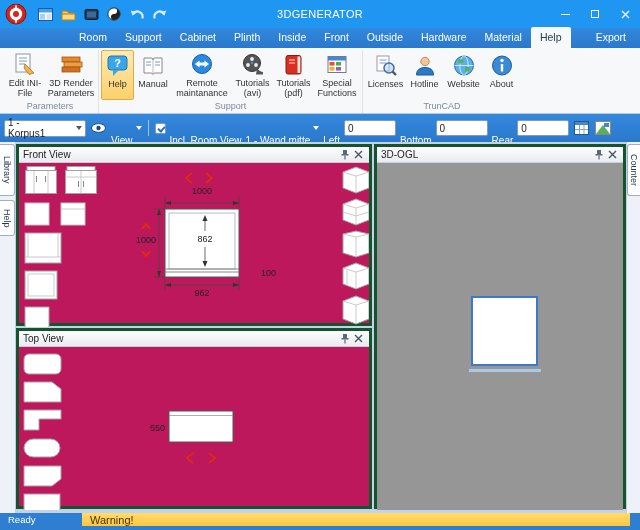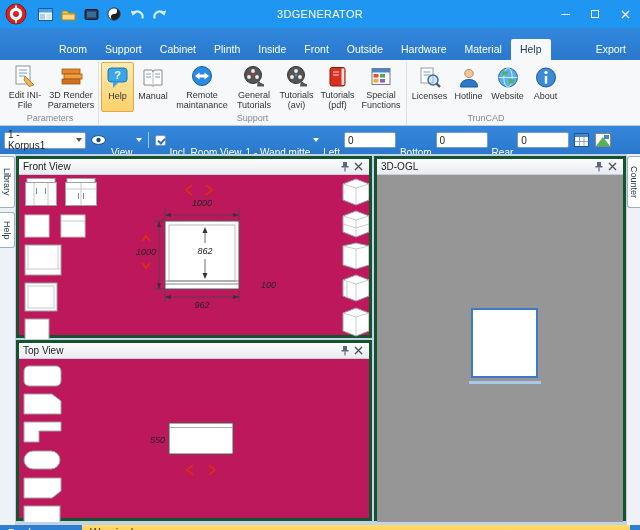--- a/index.html
+++ b/index.html
@@ -12,21 +12,21 @@
   .logo{width:22px;height:22px;margin-left:5px;flex:0 0 auto;}
   .qat{display:flex;align-items:center;gap:7px;margin-left:10px;}
   .qicon{width:16px;height:16px;display:flex;align-items:center;justify-content:center;}
   .wtitle{position:absolute;left:50%;transform:translateX(-50%);color:#fff;font-size:11px;letter-spacing:.3px;}
   .win-controls{margin-left:auto;display:flex;height:100%;}
   .win-btn{width:30px;height:100%;display:flex;align-items:center;justify-content:center;}
   .glyph-min{width:9px;height:1px;background:#fff;}
   .glyph-max{width:8px;height:8px;border:1px solid #fff;}
 
   
-  .tabrow{height:32px;background:linear-gradient(#3188dd,#2a78cc);display:flex;align-items:flex-end;padding-left:50px;position:relative;}
+  .tabrow{height:20px;background:linear-gradient(#3188dd,#2a78cc);display:flex;align-items:flex-end;padding-left:70px;position:relative;}
   .tab{color:#fff;font-size:10.5px;padding:4px 9px 5px;white-space:nowrap;}
   .tab.active{background:#f7f8fa;color:#23405c;border-radius:2px 2px 0 0;}
   .export-btn{position:absolute;right:4px;bottom:0;color:#fff;font-size:10.5px;padding:4px 10px 5px;}
 
   
   .ribbon{height:66px;background:#f7f8fa;border-bottom:1px solid #bccadb;display:flex;align-items:stretch;padding:2px 2px 0 2px;}
   .rgroup{display:flex;flex-direction:column;padding:0 2px;}
   .rgroup + .rgroup{border-left:1px solid #dde2e9;}
   .rbuttons{display:flex;align-items:flex-start;flex:1;}
   .rbtn{display:flex;flex-direction:column;align-items:center;padding:2px 1px;border:1px solid transparent;border-radius:2px;height:50px;}
@@ -54,21 +54,21 @@
   .vstrip.left{left:0;width:16px;border-right:1px solid #c2cedd;}
   .vstrip.right{right:0;width:14px;border-left:1px solid #c2cedd;}
   .vtab{position:absolute;background:#fff;border:1px solid #9ab0c8;writing-mode:vertical-rl;font-size:9px;color:#223a52;display:flex;align-items:center;justify-content:center;}
   .vtab.l{left:0;width:15px;border-left:none;border-radius:0 3px 3px 0;}
   .vtab.r{right:0;width:13px;border-right:none;border-radius:3px 0 0 3px;}
 
   .panel{position:absolute;background:#be185d;border:3px solid #14532d;}
   .phead{height:16px;background:linear-gradient(#fdfdfd,#e8ebf0);border-bottom:1px solid #c9cfd8;display:flex;align-items:center;padding:0 4px;}
   .ptitle{font-size:10px;color:#222;flex:1;white-space:nowrap;}
   .picon{width:13px;height:12px;display:flex;align-items:center;justify-content:center;margin-left:1px;}
-  .pbody{position:relative;overflow:hidden;font-style:italic;}
+  .pbody{position:relative;overflow:hidden;}
 
   .thumb{position:absolute;display:flex;align-items:center;justify-content:center;}
   svg text.dim{font-size:9px;fill:#222;font-family:"Liberation Sans",sans-serif;}
   svg .dl{stroke:#444;stroke-width:.8;}
   svg .ah{fill:#333;}
   svg .red{stroke:#e23000;stroke-width:1.6;fill:none;}
   svg .cab{fill:#fff;stroke:#555;stroke-width:1;}
   svg .cabin{fill:none;stroke:#a8a8a8;stroke-width:.8;}
   svg .tl{fill:#fff;stroke:#a0a0a0;stroke-width:1;}
   svg .tl2{fill:none;stroke:#bdbdbd;stroke-width:.8;}
@@ -226,33 +226,20 @@
         </div>
         <div class="rbtn" style="width:60px">
           <span class="ricon">
             <svg width="24" height="24">
                 <circle cx="12" cy="11" r="9.5" fill="#2a8ae0" stroke="#1560a8"></circle>
                 <path d="M5 11 l4.5 -3.5 v2 h5 v-2 L19 11 l-4.5 3.5 v-2 h-5 v2 z" fill="#fff"></path>
               </svg>
           </span>
           <span class="rlabel">Remote maintanance</span>
         </div>
-        <div class="rbtn" style="width:44px">
-          <span class="ricon">
-            <svg width="24" height="24">
-                <circle cx="11" cy="10" r="8.5" fill="#555" stroke="#333"></circle>
-                <circle cx="11" cy="6" r="1.9" fill="#eee"></circle>
-                <circle cx="7" cy="12" r="1.9" fill="#eee"></circle>
-                <circle cx="15" cy="12" r="1.9" fill="#eee"></circle>
-                <circle cx="11" cy="10" r="1.2" fill="#c33"></circle>
-                <path d="M16 15 q3 4 6 4 v2.5 h-7 z" fill="#555"></path>
-              </svg>
-          </span>
-          <span class="rlabel">General Tutorials</span>
-        </div>
         <div class="rbtn" style="width:41px">
           <span class="ricon">
             <svg width="24" height="24">
                 <circle cx="11" cy="10" r="8.5" fill="#555" stroke="#333"></circle>
                 <circle cx="11" cy="6" r="1.9" fill="#eee"></circle>
                 <circle cx="7" cy="12" r="1.9" fill="#eee"></circle>
                 <circle cx="15" cy="12" r="1.9" fill="#eee"></circle>
                 <circle cx="11" cy="10" r="1.2" fill="#39c"></circle>
                 <path d="M16 15 q3 4 6 4 v2.5 h-7 z" fill="#555"></path>
               </svg>

